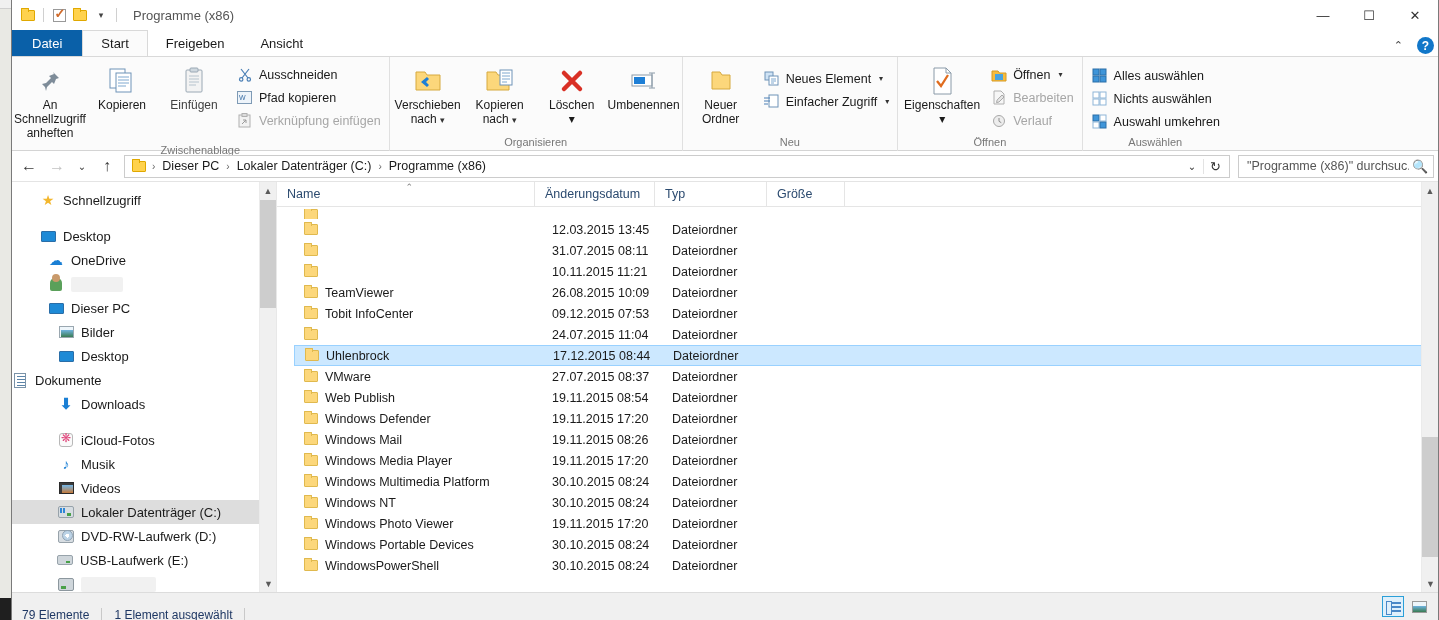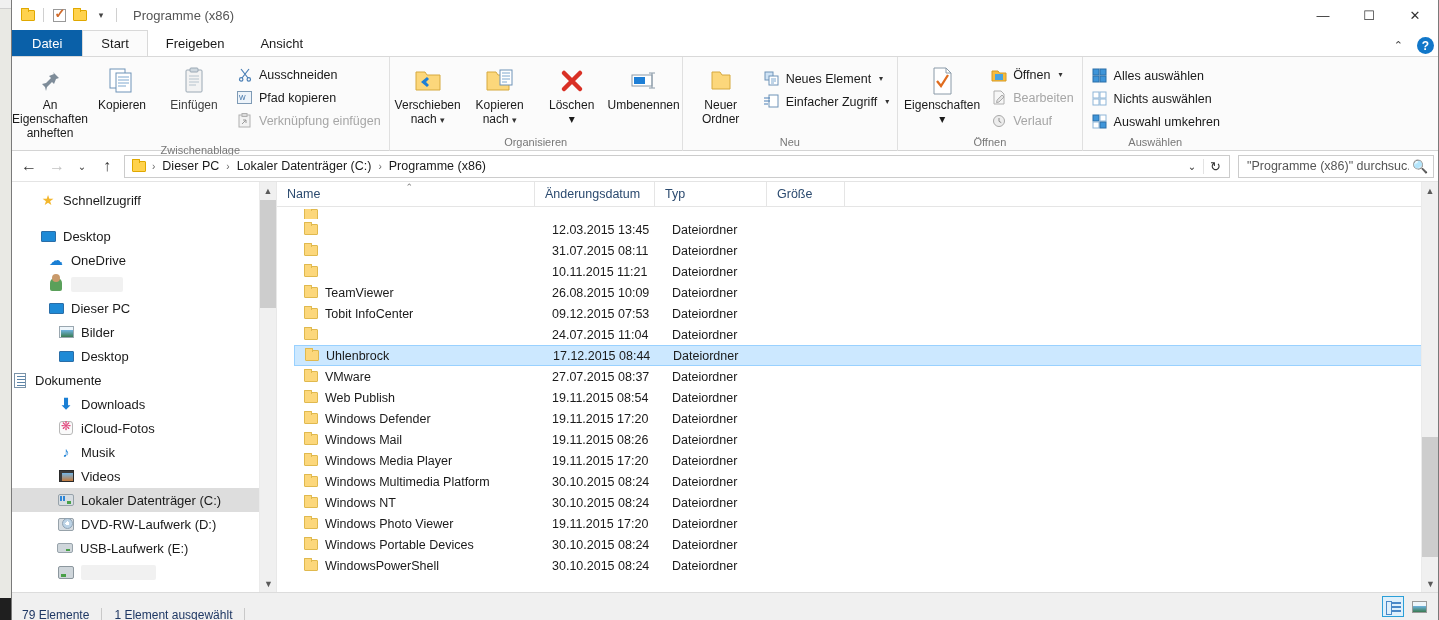--- a/index.html
+++ b/index.html
@@ -335,21 +335,21 @@
     <div class="rgroup">
       <div class="rgroup-items">
         <div class="big-btn">
           <span class="bi">
             <svg width="26" height="26" viewBox="0 0 26 26">
                 <g fill="#7e8c99">
               <path d="M16 4 l6 6 -3 1 -2 5 -2 -2 -5 5 -1 4 -1-4 -3-3 4-1 5-5 -2-2 5-2z"></path>
             </g>
               </svg>
           </span>
-          <span class="bl">An Eigenschaften</span>
+          <span class="bl">An Schnellzugriff</span>
           <span class="bl">anheften</span>
         </div>
         <div class="big-btn">
           <span class="bi">
             <svg width="30" height="28" viewBox="0 0 30 28">
               <rect x="3" y="2" width="15" height="19" fill="#fff" stroke="#6f93b8"></rect>
               <rect x="9" y="6" width="15" height="19" fill="#fff" stroke="#6f93b8"></rect>
               <g stroke="#7fa8cf" stroke-width="1">
                   <path d="M11 10h11M11 13h11M11 16h11M11 19h8"></path>
                 </g>
@@ -657,21 +657,21 @@
         <div class="nav-item" style="">
           <span class="ni">
               <span class="ic-doc"></span>
             </span>
           <span class="nl">Dokumente</span>
         </div>
         <div class="nav-item" style="padding-left:46px;">
           <span class="ni ic-down">⬇</span>
           <span class="nl">Downloads</span>
         </div>
-        <div class="nav-item" style="padding-left:46px;">
+        <div class="nav-item" style="padding-left:46px;margin-top:12px;">
           <span class="ni">
               <span class="ic-icloud"></span>
             </span>
           <span class="nl">iCloud-Fotos</span>
         </div>
         <div class="nav-item" style="padding-left:46px;">
           <span class="ni ic-music">♪</span>
           <span class="nl">Musik</span>
         </div>
         <div class="nav-item" style="padding-left:46px;">

